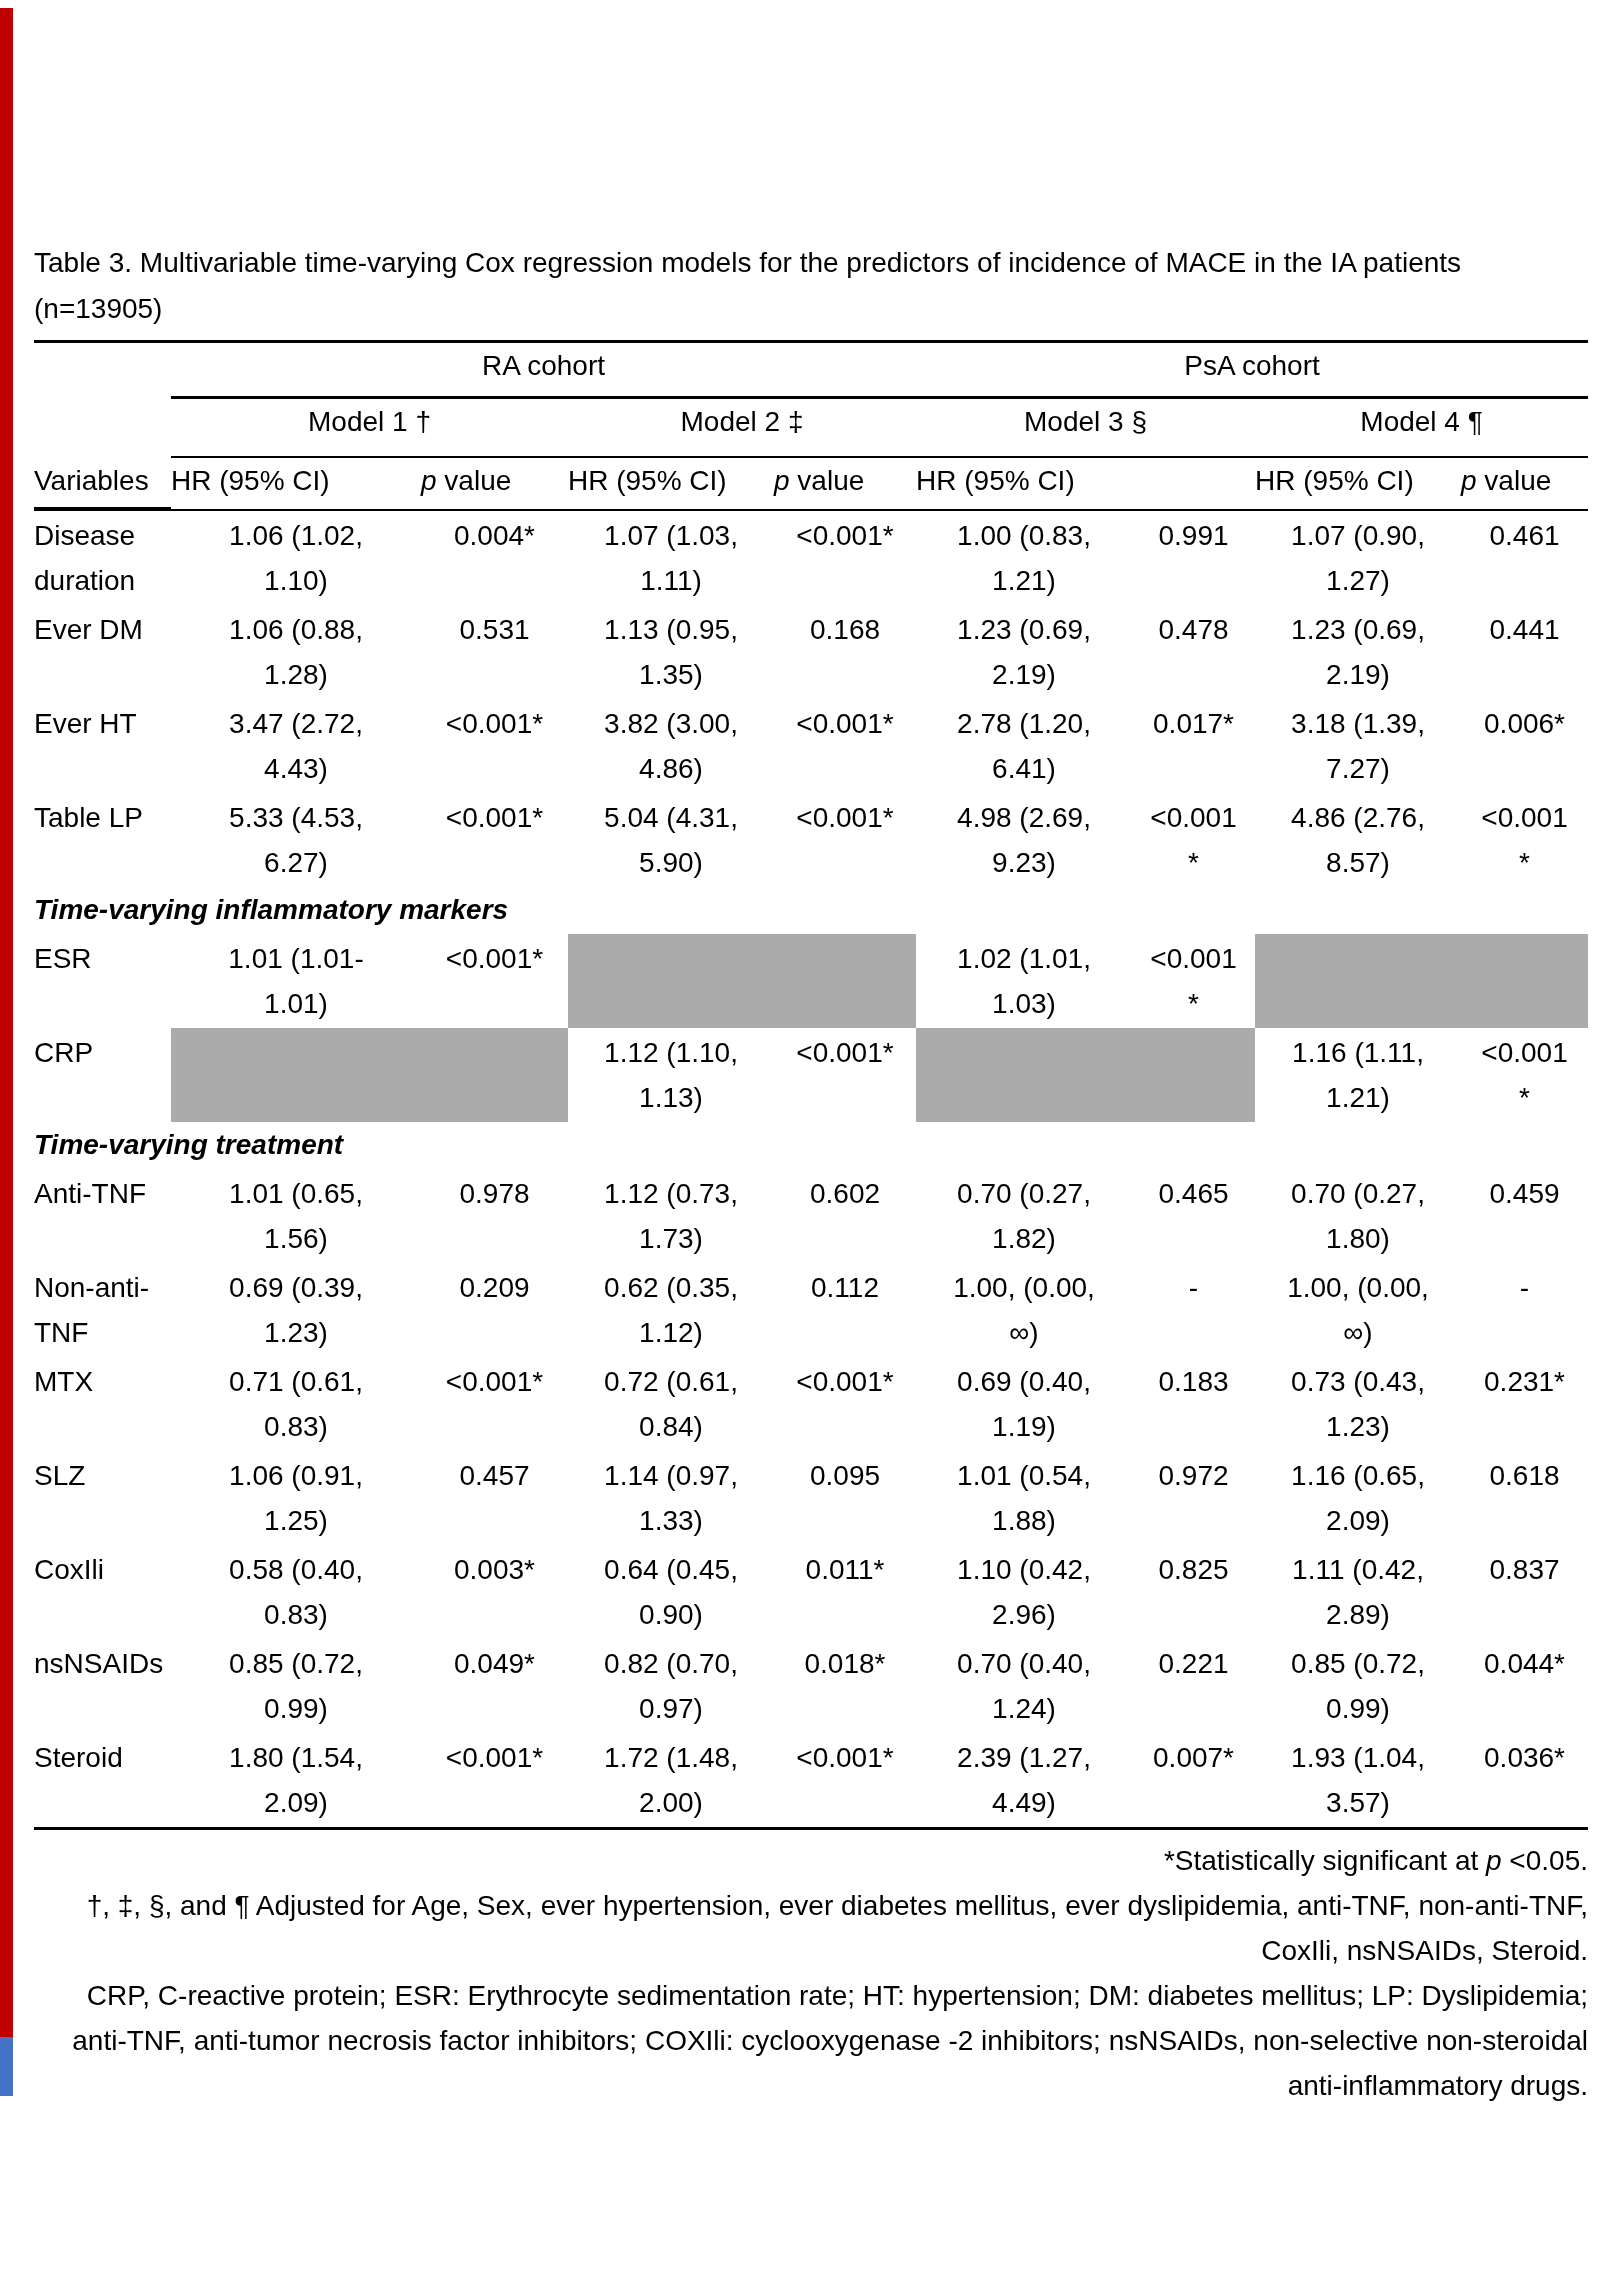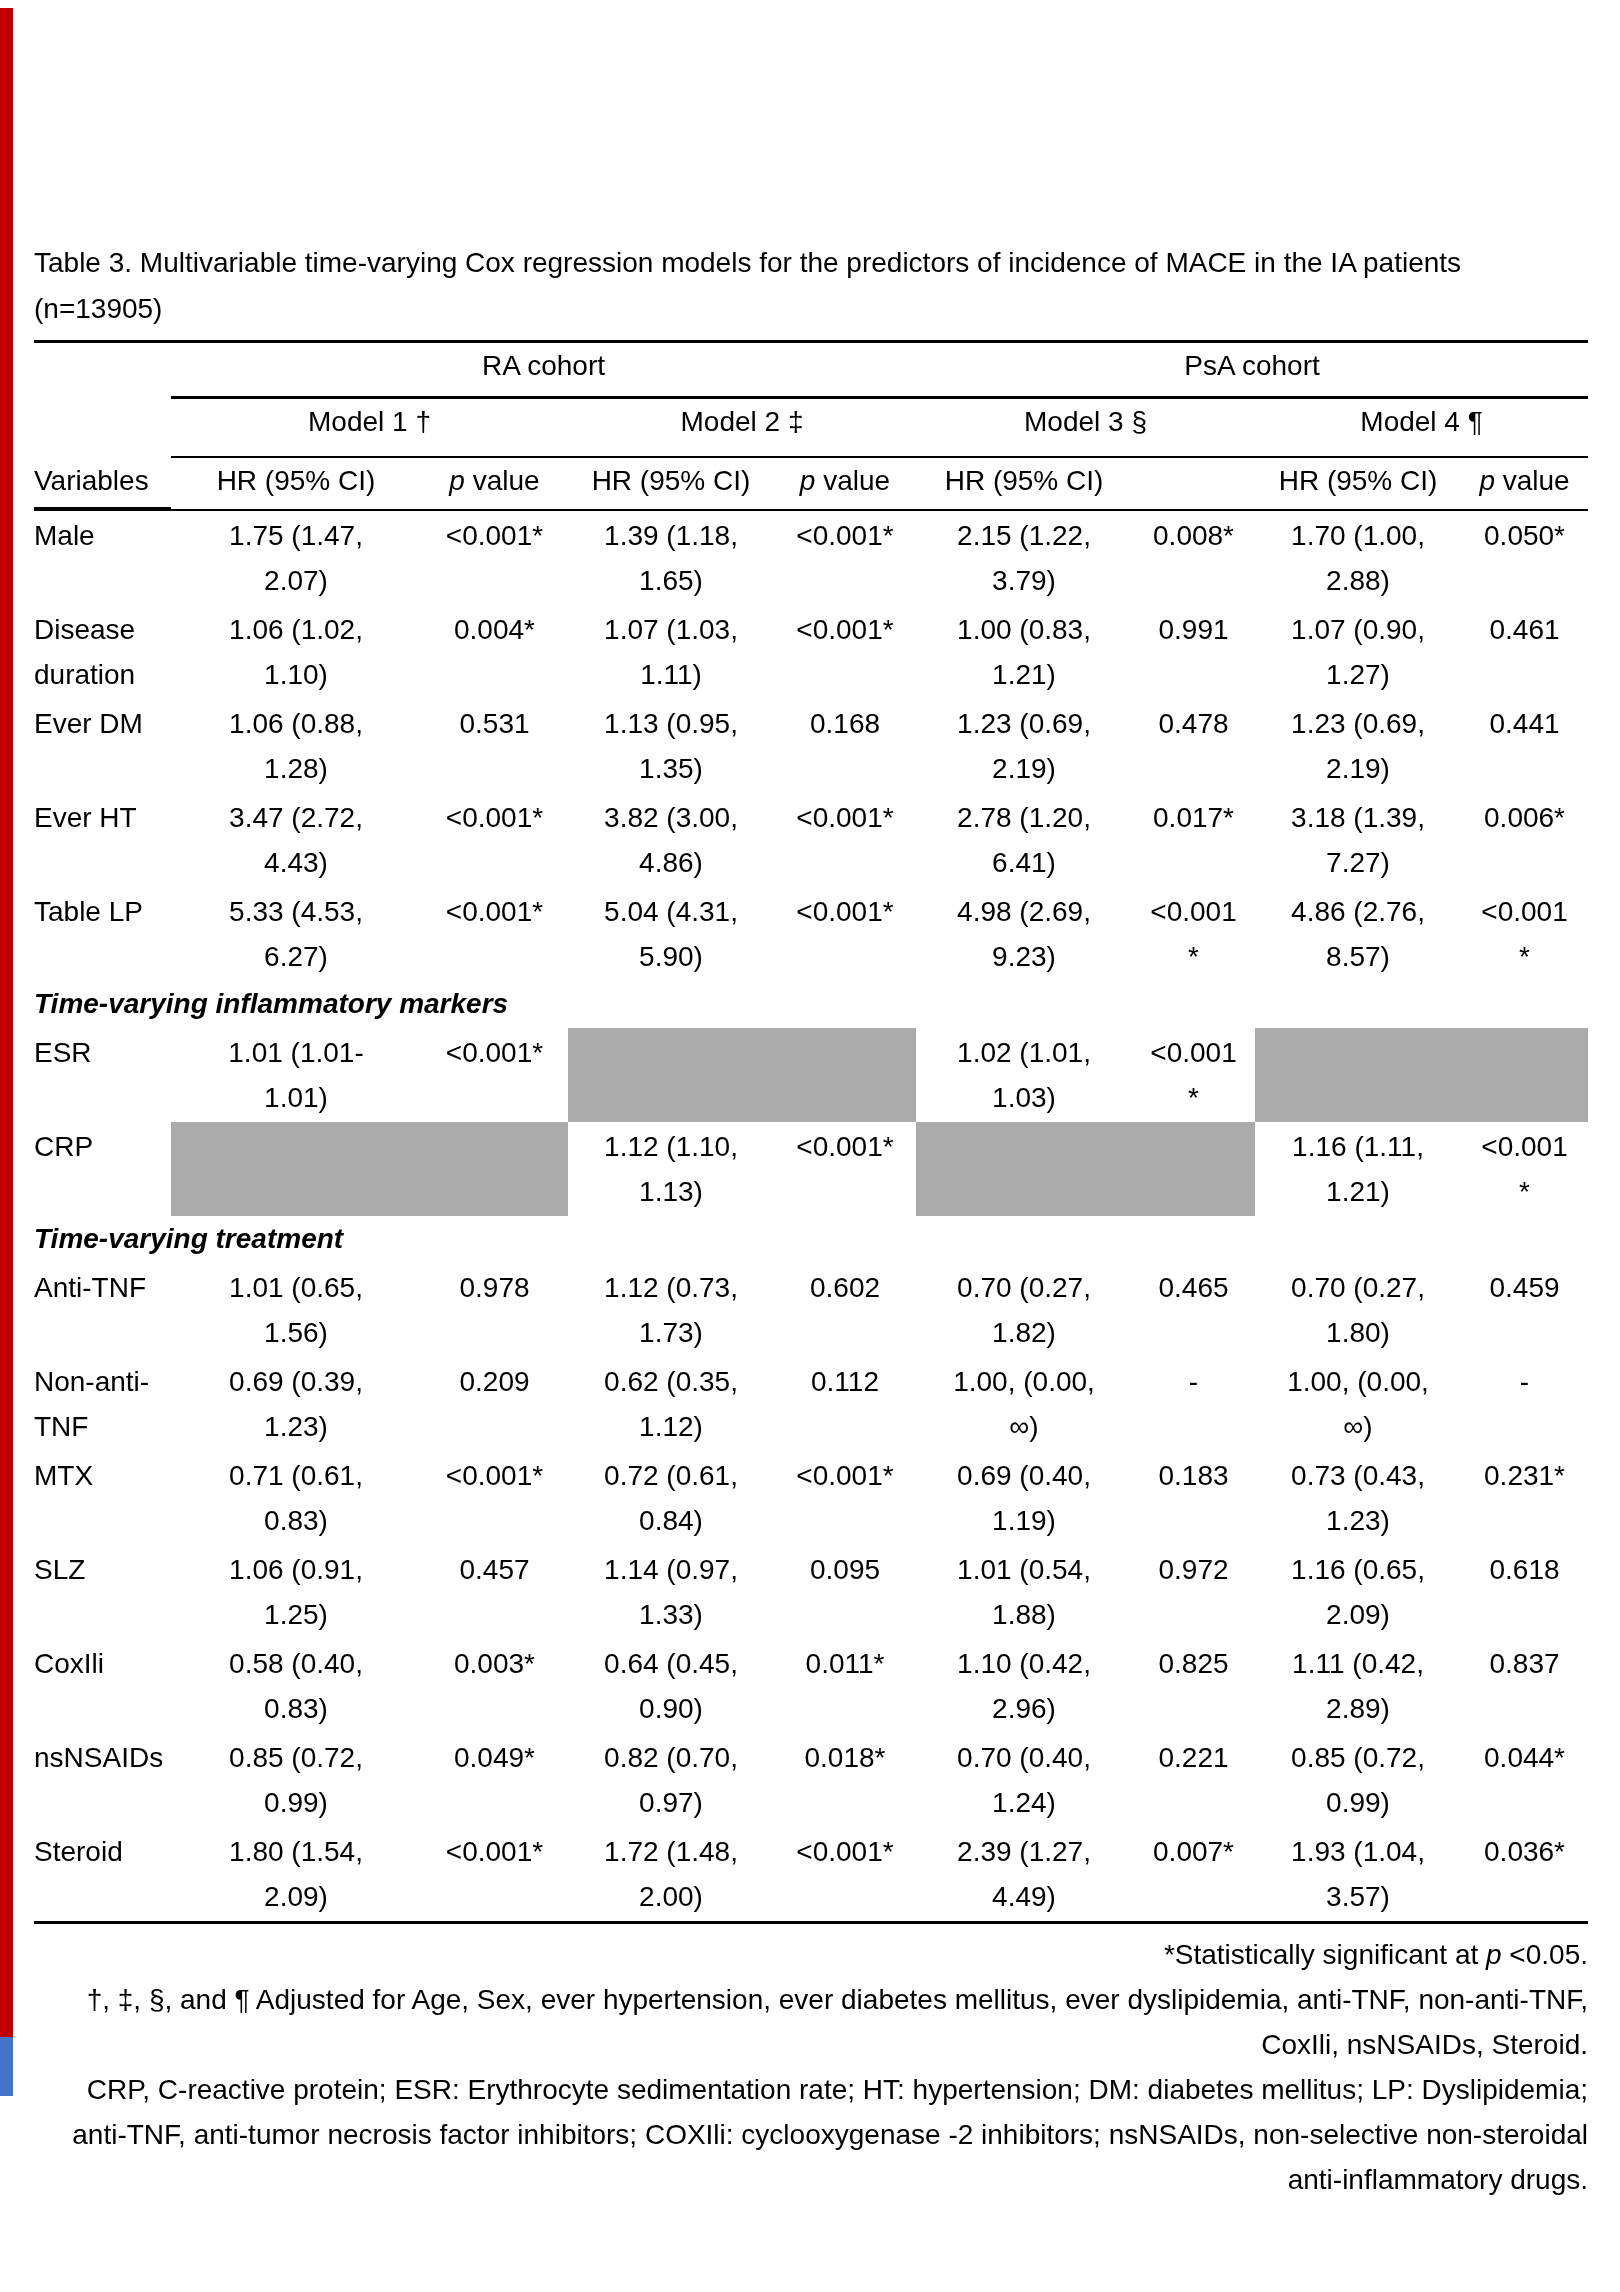--- a/index.html
+++ b/index.html
@@ -24,21 +24,21 @@
     font-size:28px;
   }
   th, td { padding:0; font-weight:normal; vertical-align:top; line-height:45px; }
 
   tr.hdr-top th { border-top:3.9px solid #000; height:53px; text-align:center; }
   tr.hdr-top th.cohort { border-bottom:3.9px solid #000; }
 
   tr.hdr-model th { height:57px; text-align:center; }
   tr.hdr-model th.m { border-bottom:2.9px solid #000; }
 
-  tr.hdr-cols th { height:49px; text-align:center; border-bottom:2.9px solid #000; }
+  tr.hdr-cols th { height:49px; text-align:left; border-bottom:2.9px solid #000; }
   tr.hdr-cols th.var { text-align:left; border-bottom:4.9px solid #000; }
 
   td { text-align:center; white-space:pre-line; padding:2px 0; }
   td.var { text-align:left; }
   tr.section td {
     font-weight:bold; font-style:italic; text-align:left;
     height:47px; padding:0; white-space:normal;
   }
   tr.last td { border-bottom:3.9px solid #000; }
   td.shade { background:#ABABAB; }
@@ -92,35 +92,20 @@
       <th>HR (95% CI)</th>
       <th><span class="it">p</span><span> value</span></th>
       <th>HR (95% CI)</th>
       <th><span class="it">p</span><span> value</span></th>
       <th>HR (95% CI)</th>
       <th></th>
       <th>HR (95% CI)</th>
       <th><span class="it">p</span><span> value</span></th>
     </tr>
 
-    <tr>
-      <td class="var">Male</td>
-      <td>1.75 (1.47,
-2.07)</td>
-      <td>&lt;0.001*</td>
-      <td>1.39 (1.18,
-1.65)</td>
-      <td>&lt;0.001*</td>
-      <td>2.15 (1.22,
-3.79)</td>
-      <td>0.008*</td>
-      <td>1.70 (1.00,
-2.88)</td>
-      <td>0.050*</td>
-    </tr>
 
 
     <tr>
       <td class="var">Disease
 duration</td>
       <td>1.06 (1.02,
 1.10)</td>
       <td>0.004*</td>
       <td>1.07 (1.03,
 1.11)</td>

